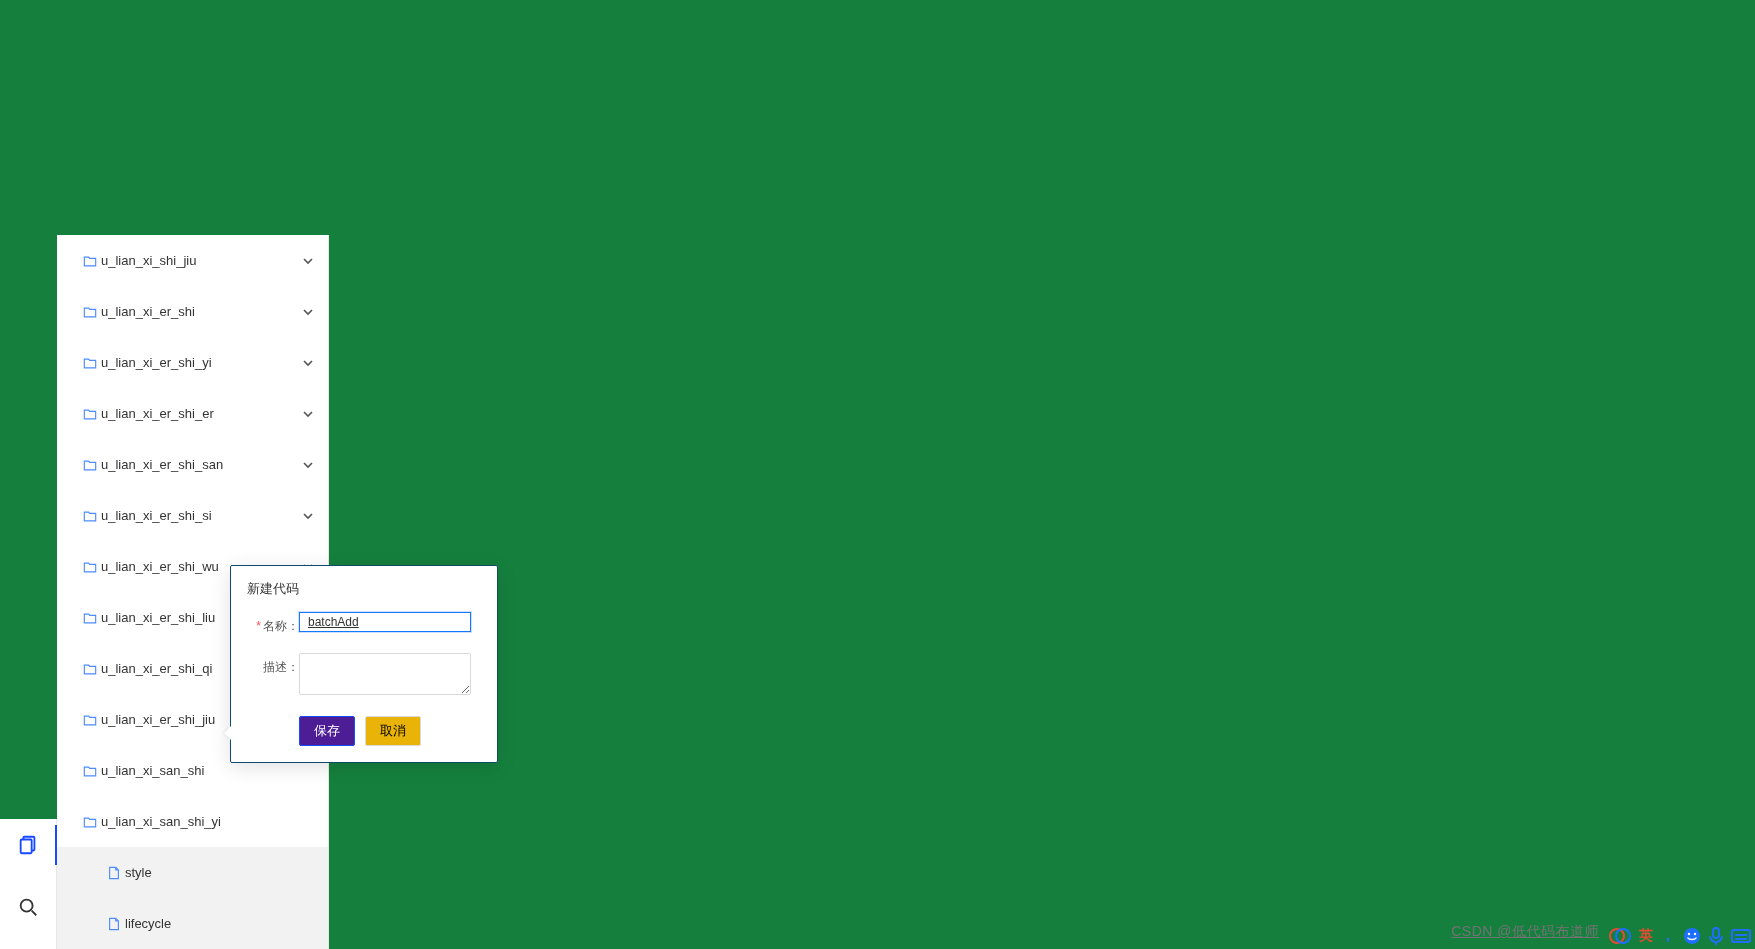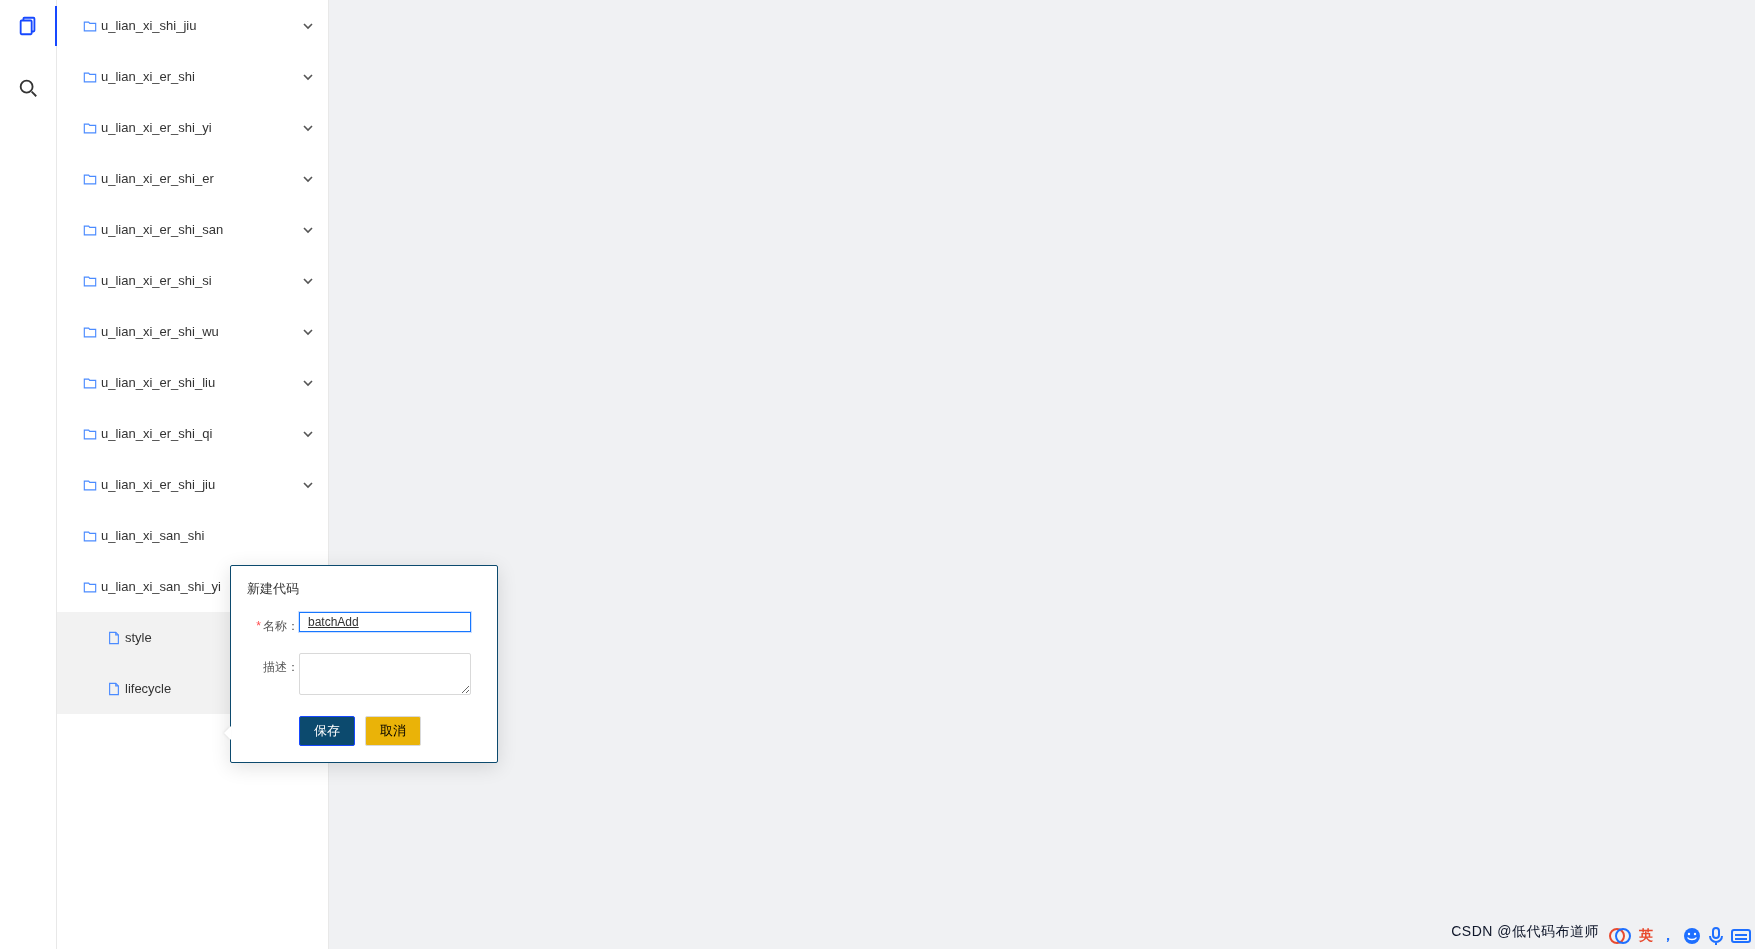--- a/index.html
+++ b/index.html
@@ -10,20 +10,21 @@
     background: #f0f1f3;
     width: 1755px;
     height: 949px;
     overflow: hidden;
     position: relative;
   }
   .app {
     display: flex;
     height: 100%;
     background: #15803d;
+    align-items: flex-end;
   }
   .rail {
     width: 57px;
     min-width: 57px;
     background: #fff;
     border-right: 1px solid #e8e8e8;
     display: flex;
     flex-direction: column;
     align-items: center;
     padding-top: 6px;
@@ -185,35 +186,36 @@
   .btn {
     height: 30px;
     padding: 0 14px;
     font-size: 13px;
     border-radius:2px;
     cursor:pointer;
     border:1px solid #d9d9d9;
     background:#eab308;
   }
   .btn.primary {
-    background:#0c4a6e;
+    background:#4c1d95;
     border-color:#1648ff;
     color:#fff;
   }
   
   .watermark {
     position:absolute;
     right: 156px;
     bottom: 8px;
-    color: #0f172a;
+    color: #737373;
     font-size: 14px;
     letter-spacing:0.5px;
     pointer-events:none;
     user-select:none;
     z-index:5;
+    text-decoration:underline;
   }
   
   .ime {
     position:absolute;
     right:4px;
     bottom:4px;
     display:flex;
     align-items:center;
     gap:8px;
     font-size:14px;

